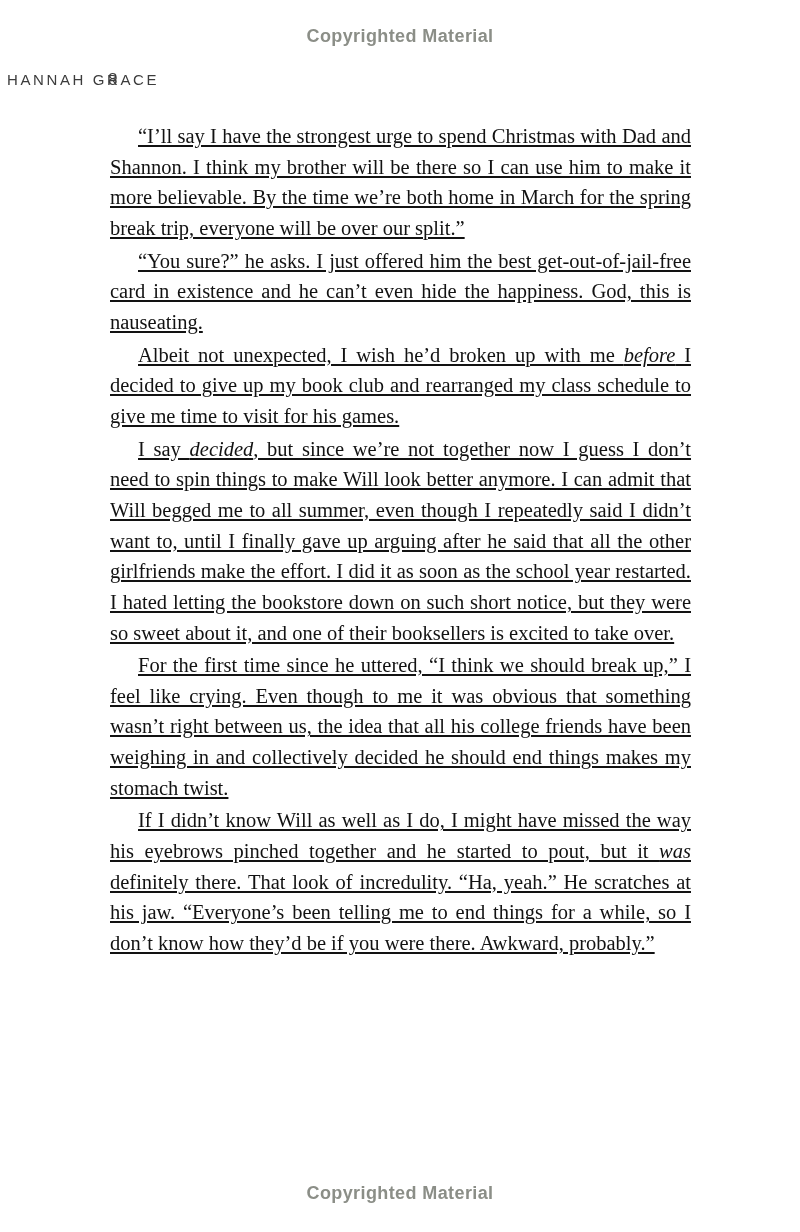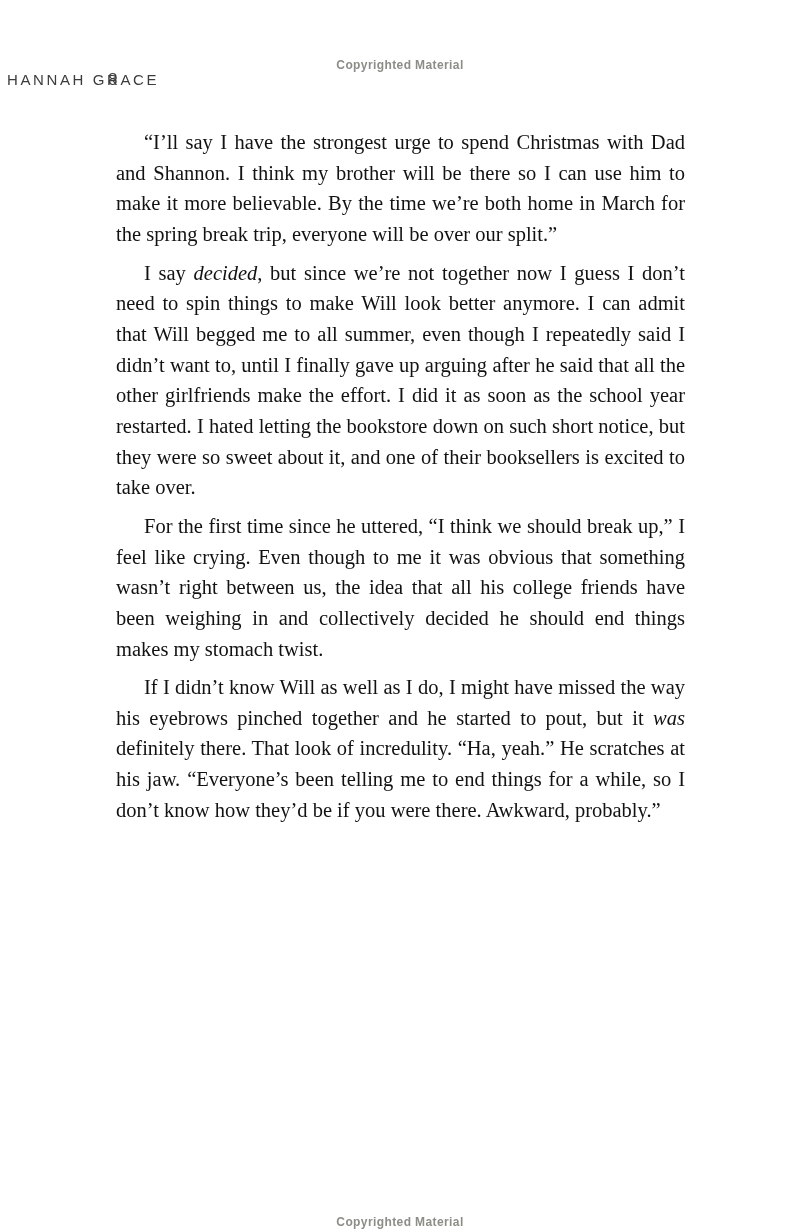--- a/index.html
+++ b/index.html
@@ -13,25 +13,24 @@
     height: 1232px;
     overflow: hidden;
     font-family: "Liberation Serif", serif;
   }
   .copyright-banner {
     position: absolute;
     left: 0;
     right: 0;
     text-align: center;
     font-family: "Liberation Sans", sans-serif;
-    font-size: 12px;
+    font-size: 18px;
     font-weight: bold;
     letter-spacing: 0.4px;
     color: var(--banner-gray, #8b8e87);
-    margin-top: 32px;
   }
   .copyright-banner.top { top: 26px; }
   .copyright-banner.bottom { top: 1183px; }
 
   .page-header {
     position: absolute;
     top: 70px;
     left: 0;
     right: 0;
     height: 22px;
@@ -63,38 +62,41 @@
     top: 119px;
     left: 108px;
     width: 585px;
     font-family: "Liberation Serif", serif;
     font-size: 20.5px;
     line-height: 30.65px;
     text-align: justify;
     color: var(--body-text, #121212);
   }
   .page-body p {
-    margin: 8px;
+    margin: 2px;
     padding: 0;
     text-indent: 28px;
+    text-decoration: underline;
   }
   .page-body em {
     font-style: italic;
   }
 </style>
 </head>
 <body style="--banner-gray: #8b8e87; --header-text: #3c3c3c; --body-text: #121212; background: rgb(255, 255, 255);">
 
 <div class="copyright-banner top">Copyrighted Material</div>
 
 <div class="page-header">
   <span class="page-number">8</span>
   <span class="running-title">HANNAH GRACE</span>
 </div>
 
 <main class="page-body">
     <p><span>“I’ll say I have the strongest urge to spend Christmas with Dad and Shannon. I think my brother will be there so I can use him to make it more believable. By the time we’re both home in March for the spring break trip, everyone will be over our split.”</span></p>
+    <p><span>“You sure?” he asks. I just offered him the best get-out-of-jail-free card in existence and he can’t even hide the happiness. God, this is nauseating.</span></p>
+    <p><span>Albeit not unexpected, I wish he’d broken up with me </span><em>before</em><span> I decided to give up my book club and rearranged my class schedule to give me time to visit for his games.</span></p>
     <p><span>I say </span><em>decided</em><span>, but since we’re not together now I guess I don’t need to spin things to make Will look better anymore. I can admit that Will begged me to all summer, even though I repeatedly said I didn’t want to, until I finally gave up arguing after he said that all the other girlfriends make the effort. I did it as soon as the school year restarted. I hated letting the bookstore down on such short notice, but they were so sweet about it, and one of their booksellers is excited to take over.</span></p>
     <p><span>For the first time since he uttered, “I think we should break up,” I feel like crying. Even though to me it was obvious that something wasn’t right between us, the idea that all his college friends have been weighing in and collectively decided he should end things makes my stomach twist.</span></p>
     <p><span>If I didn’t know Will as well as I do, I might have missed the way his eyebrows pinched together and he started to pout, but it </span><em>was</em><span> definitely there. That look of incredulity. “Ha, yeah.” He scratches at his jaw. “Everyone’s been telling me to end things for a while, so I don’t know how they’d be if you were there. Awkward, probably.”</span></p>
   </main>
 
 <div class="copyright-banner bottom">Copyrighted Material</div>
 
 </body></html>

